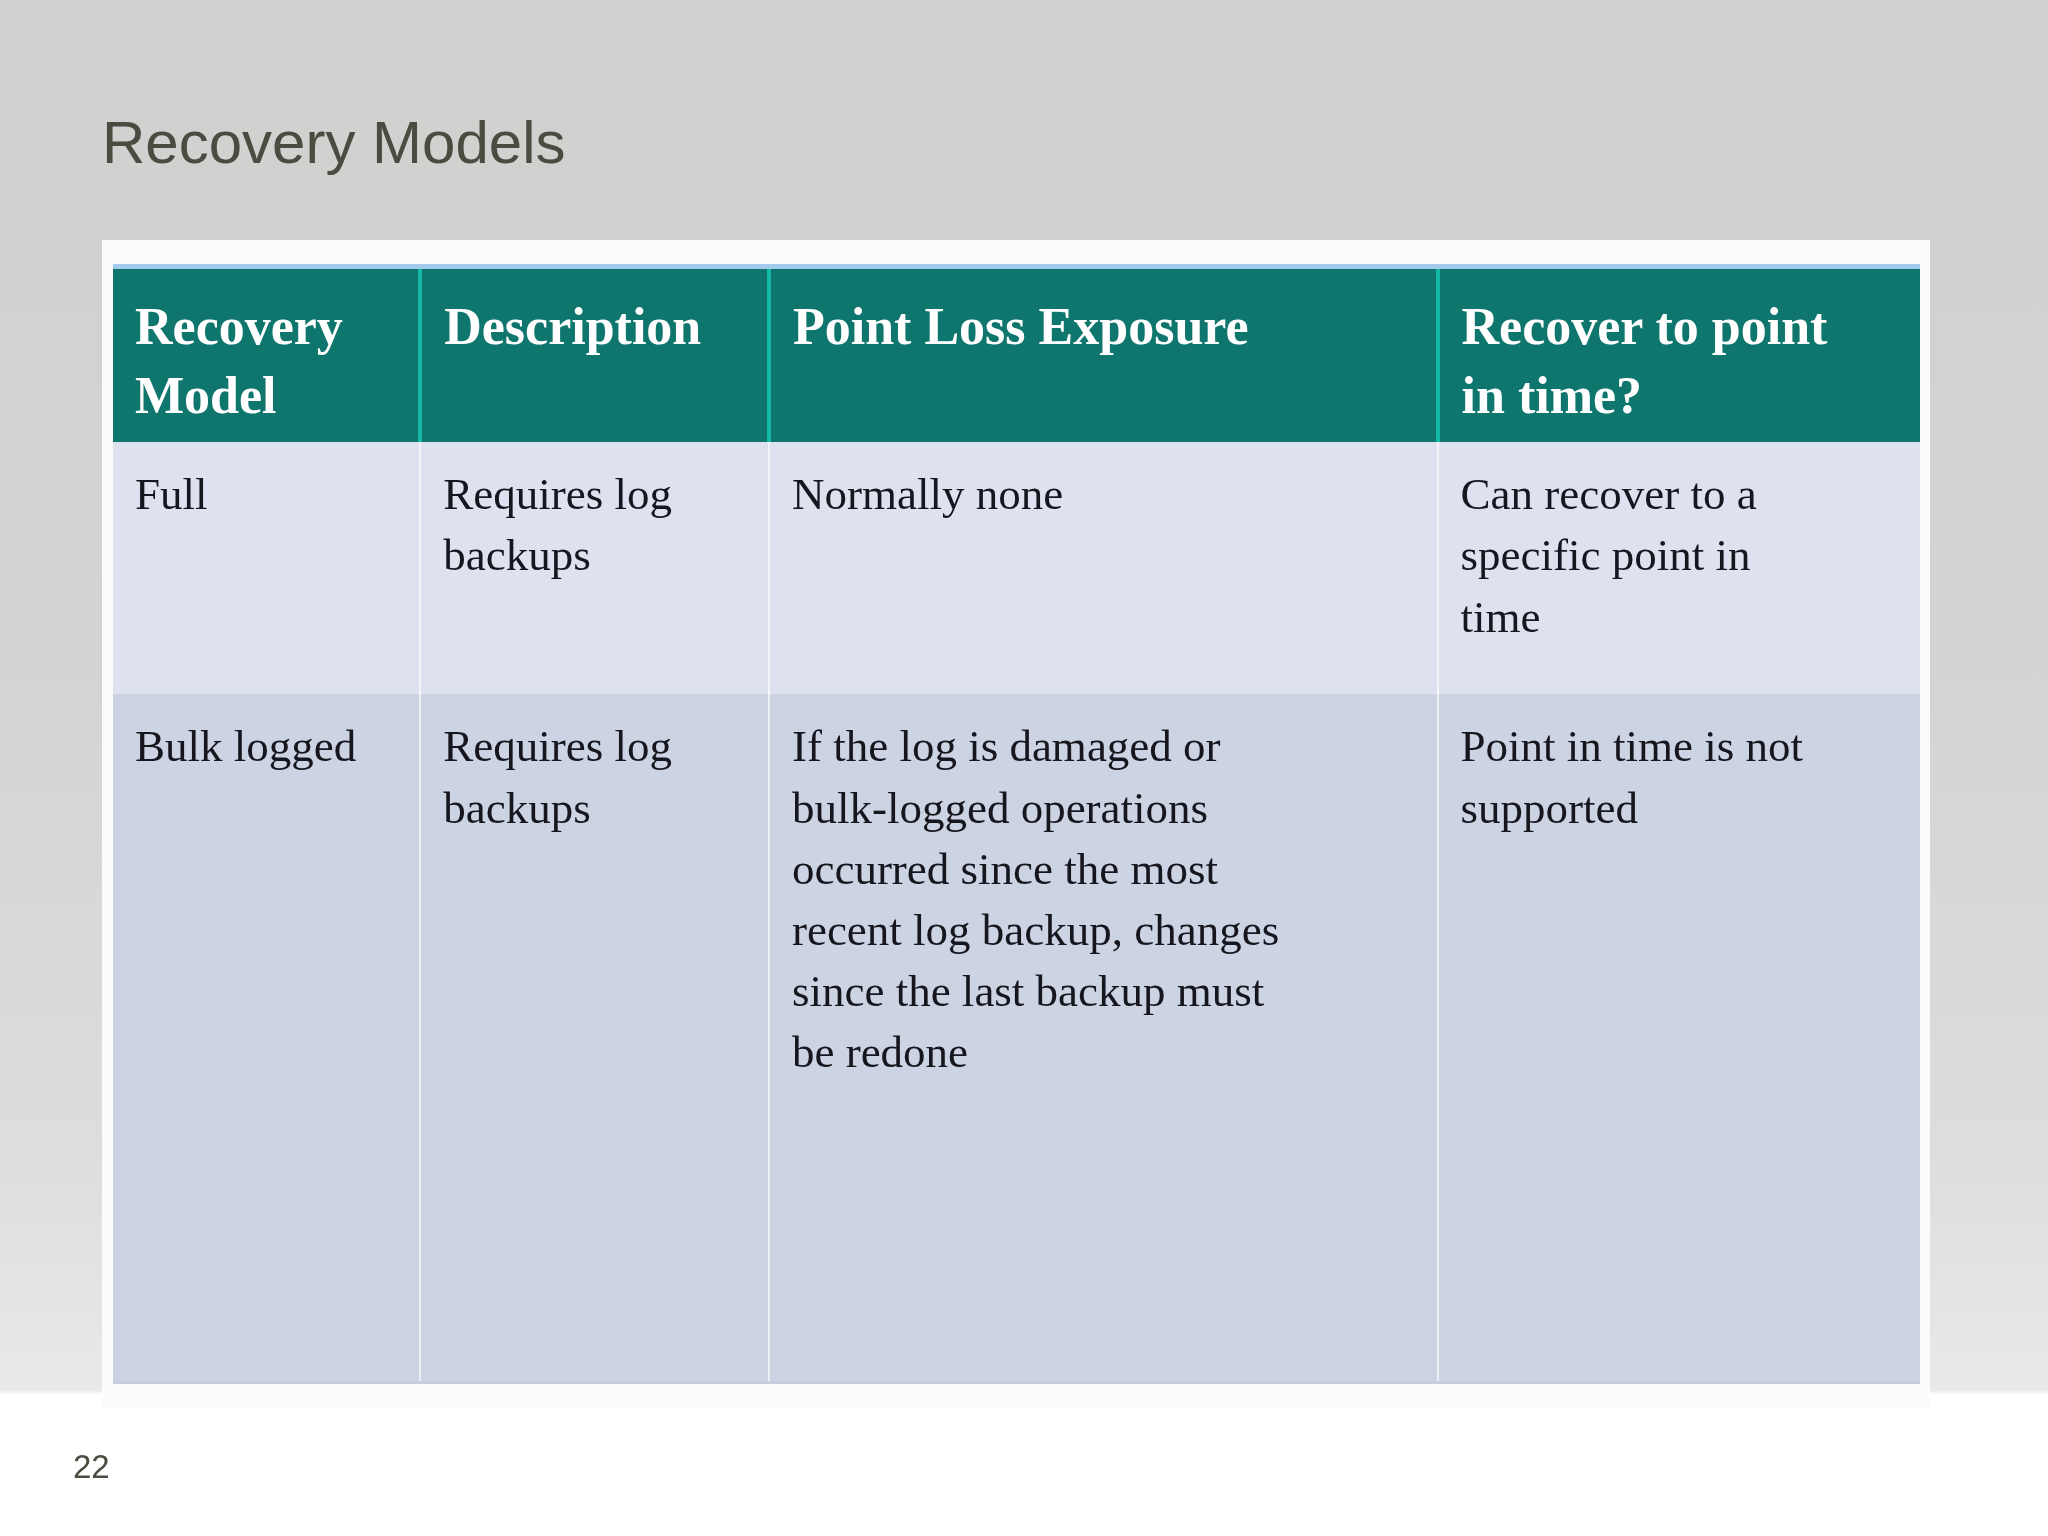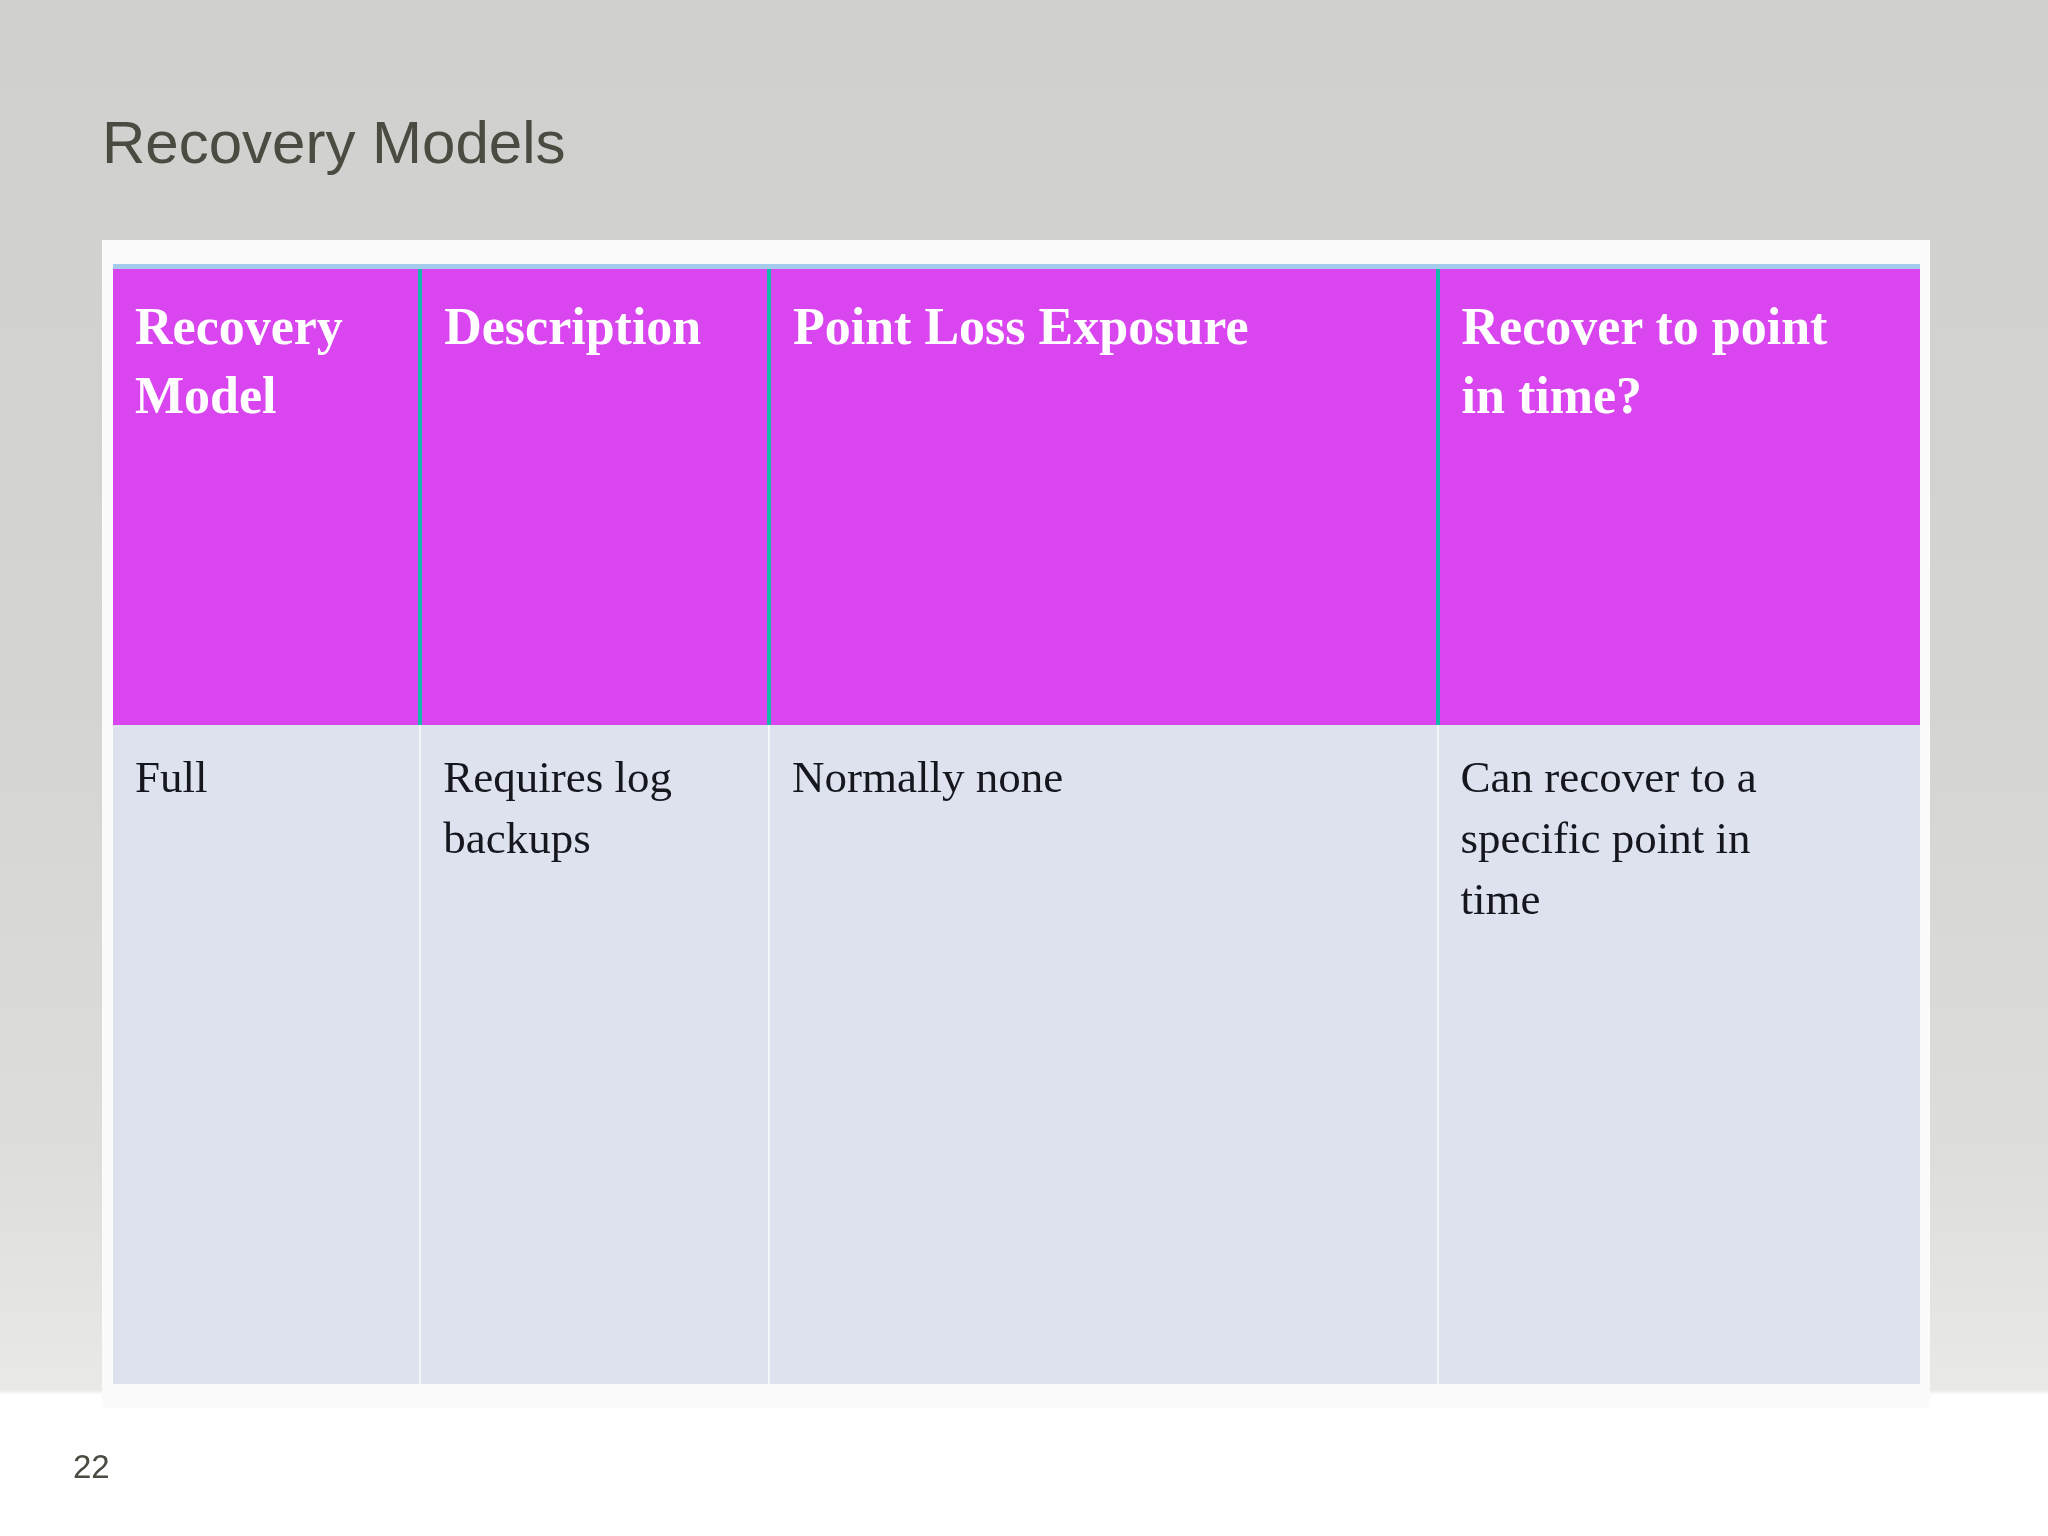--- a/index.html
+++ b/index.html
@@ -37,21 +37,21 @@
     width: 100%; height: 100%;
     background: #eef1f8;
   }
   table.recovery-table {
     width: 100%; height: 100%;
     border-collapse: collapse;
     table-layout: fixed;
     font-family: "Liberation Serif", "DejaVu Serif", serif;
   }
   .recovery-table th {
-    background: #d946ef;
+    background: #0f766e;
     color: #ffffff;
     font-size: 52px;
     font-weight: 700;
     text-align: left;
     vertical-align: top;
     padding: 24px 18px 12px 22px;
     line-height: 1.32;
     border-top: 5px solid #a5cbec;
     white-space: pre-line;
   }
@@ -105,20 +105,33 @@
         </tr>
         <tr class="row-even" style="height:22.6%">
           <td>Full</td>
           <td>Requires log
 backups</td>
           <td>Normally none</td>
           <td>Can recover to a
 specific point in
 time</td>
         </tr>
+        <tr class="row-odd last-row">
+          <td>Bulk logged</td>
+          <td>Requires log
+backups</td>
+          <td>If the log is damaged or
+bulk-logged operations
+occurred since the most
+recent log backup, changes
+since the last backup must
+be redone</td>
+          <td>Point in time is not
+supported</td>
+        </tr>
       </tbody>
         </table>
     </div>
   </div>
 
   <div class="page-number">22</div>
 
 </div>
 
 </body></html>

